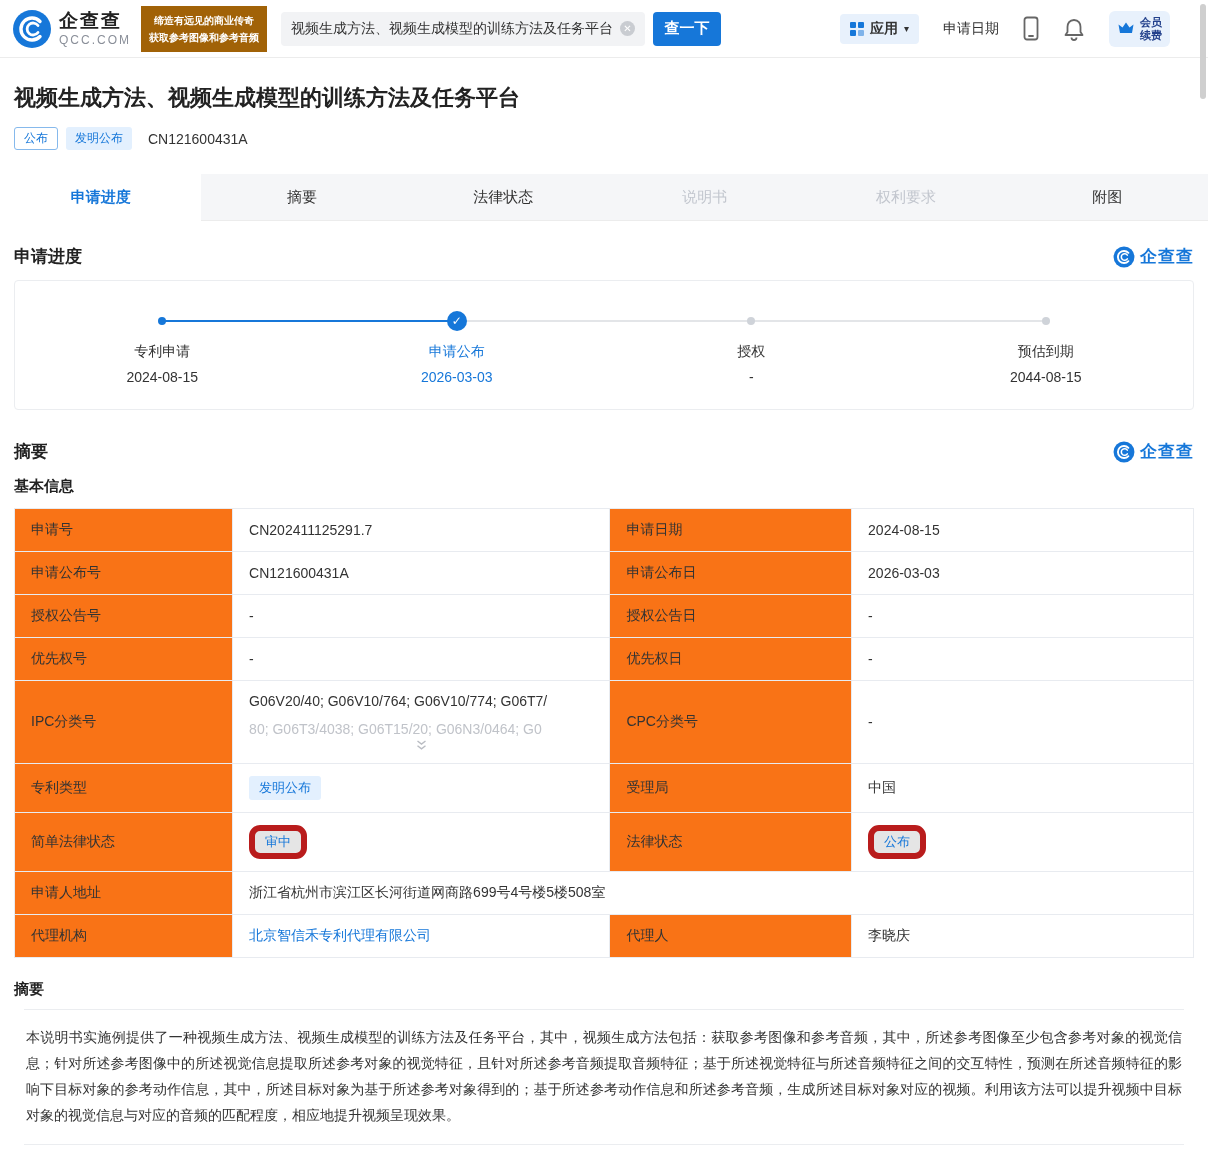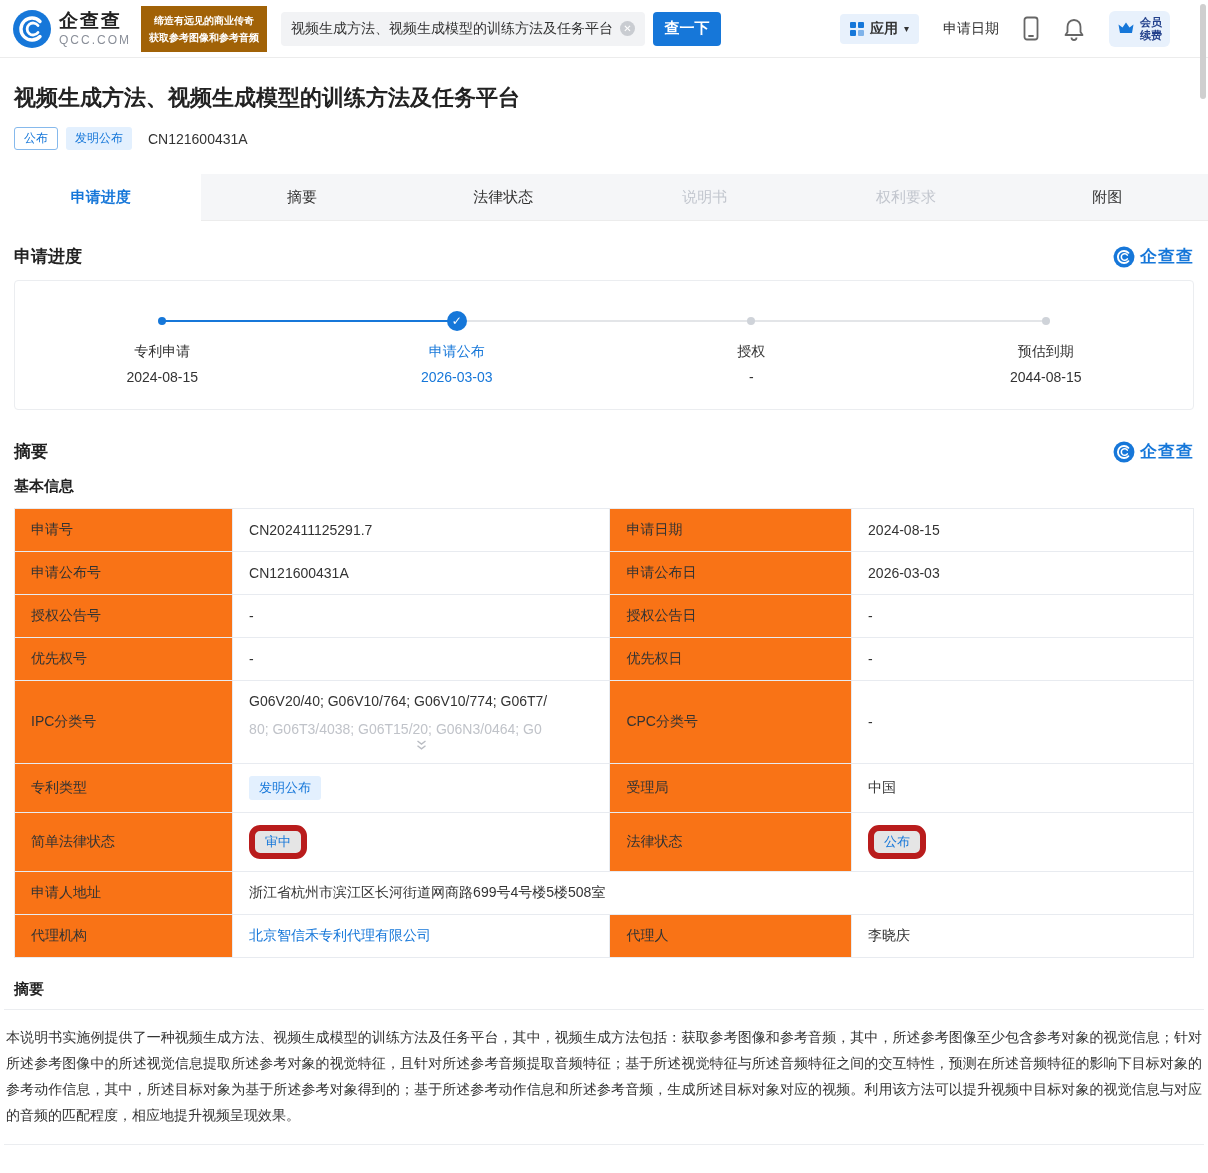--- a/index.html
+++ b/index.html
@@ -77,21 +77,21 @@
   .info-table td{border:1px solid #e8ebf0;padding:12px 16px;vertical-align:middle;color:#333;word-break:break-all}
   td.lbl{background:#f97316}
   .link{color:#1677d9;cursor:pointer}
   .ipc2{color:#c0c3c9;margin-top:12px}
   .expand{display:flex;justify-content:center;padding-top:3px;cursor:pointer}
   .tg-fill{display:inline-block;background:#e3f0fe;color:#1677d9;font-size:13px;padding:3px 10px;border-radius:3px}
   .tg-line{display:inline-block;border:6px solid #b91c1c;color:#1677d9;font-size:13px;padding:2px 10px;border-radius:11px;background:#e5e5e5}
 
   
   .abs-title{font-size:15px;font-weight:bold;color:#222;margin:22px 14px 10px}
-  .abs-box{margin:0 4px;border-top:1px solid #ebedf0;border-bottom:1px solid #ebedf0;padding:14px 2px 16px}
+  .abs-box{margin:0 24px;border-top:1px solid #ebedf0;border-bottom:1px solid #ebedf0;padding:14px 2px 16px}
   .abs-text{font-size:14px;line-height:26px;text-align:justify;color:#333}
 </style>
 </head>
 <body>
 
 <div class="scroll-thumb"></div>
 
 <div class="topbar">
   <div class="logo">
     <svg width="40" height="40" viewBox="0 0 40 40">

